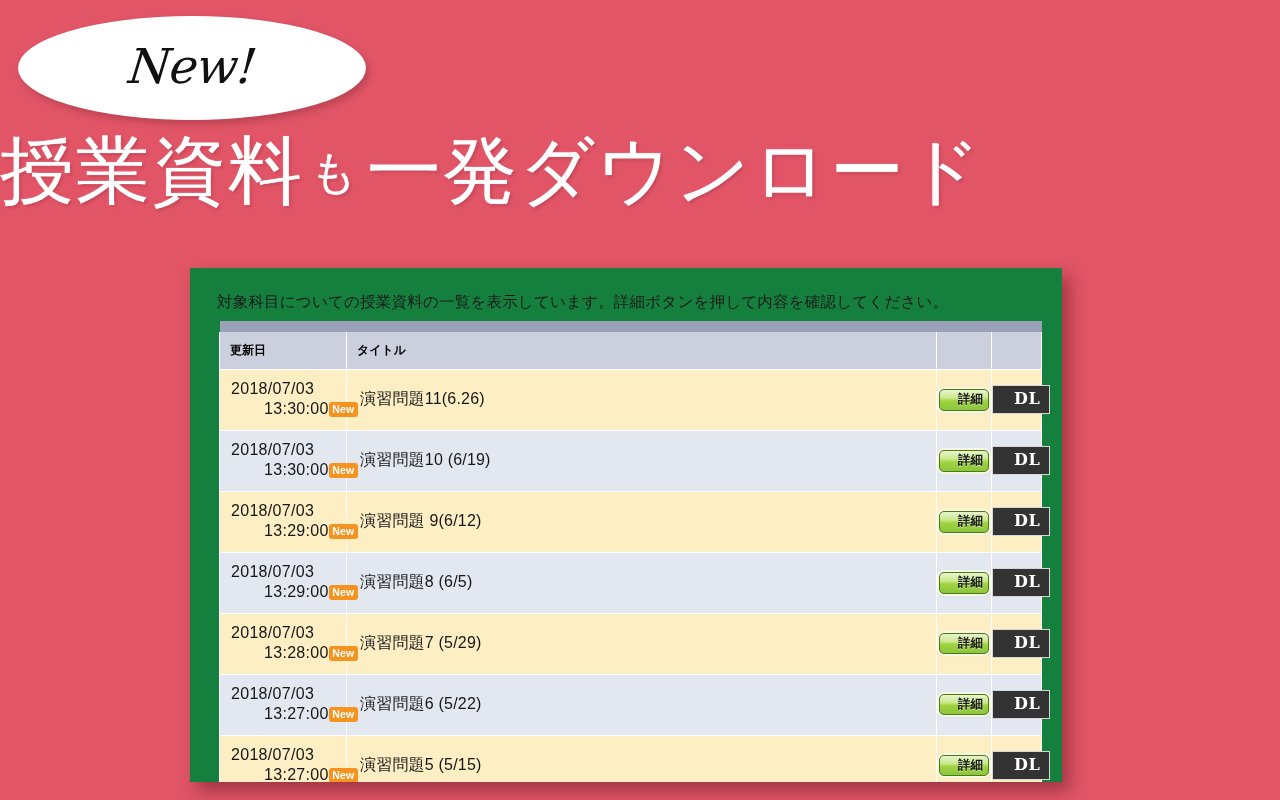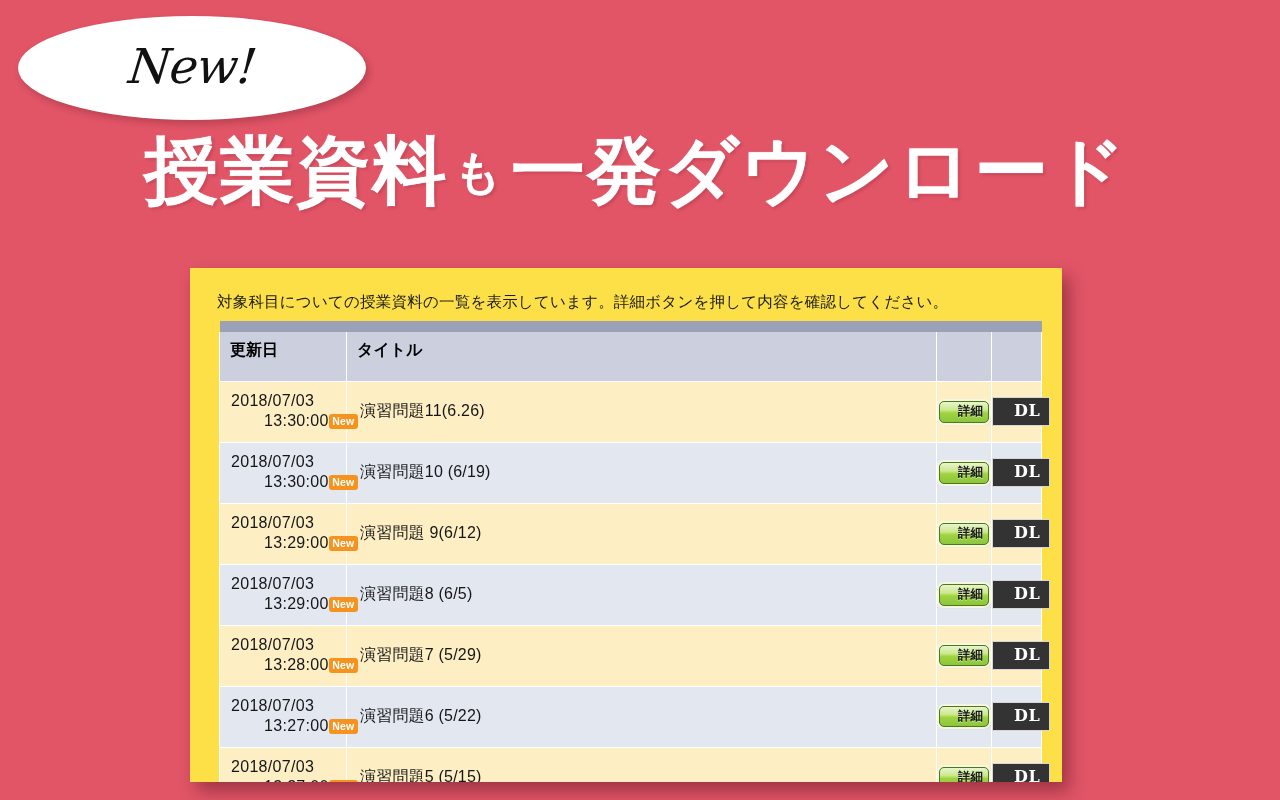--- a/index.html
+++ b/index.html
@@ -48,45 +48,45 @@
     position: relative;
     top: 1px;
   }
 
   
   #headline {
     position: absolute;
     left: 0;
     right: 8px;
     top: 133px;
-    text-align: center;
+    text-align: left;
     color: #ffffff;
     font-family: "DejaVu Sans", "Liberation Sans", sans-serif;
-    font-weight: bold;
+    font-weight: normal;
     font-size: 74px;
     line-height: 1;
     letter-spacing: 2px;
     white-space: nowrap;
     text-shadow: 0 0 1px rgba(255,255,255,0.9), 2px 2px 3px rgba(150,40,55,0.35);
   }
   #headline .small-particle {
     font-size: 46px;
     vertical-align: 8px;
     margin: 0 10px 0 6px;
     letter-spacing: 0;
   }
 
   
   #card {
     position: absolute;
     left: 190px;
     top: 268px;
     width: 872px;
     height: 514px;
-    background: #fde047;
+    background: #15803d;
     box-shadow: 7px 9px 16px rgba(80, 15, 25, 0.45);
     overflow: hidden;
   }
   #card-desc {
     position: absolute;
     left: 27px;
     top: 24px;
     font-size: 15.5px;
     color: #1b1b1b;
     letter-spacing: 0.2px;
@@ -109,22 +109,22 @@
     padding: 0;
     border: none;
   }
   #material-table thead.head-row th {
     background: #cccfdd;
     border: 1px solid #ffffff;
     border-top: none;
     text-align: left;
     font-weight: bold;
     color: #000;
-    font-size: 16px;
-    padding: 7px 10px 20px 10px;
+    font-size: 12px;
+    padding: 7px 10px 8px 10px;
     height: 22px;
   }
   #material-table tbody td {
     border: 1px solid #ffffff;
     padding: 0;
     vertical-align: middle;
   }
   #material-table tbody tr.odd td { background: #fdeec4; }
   #material-table tbody tr.even td { background: #e2e7f0; }
 

